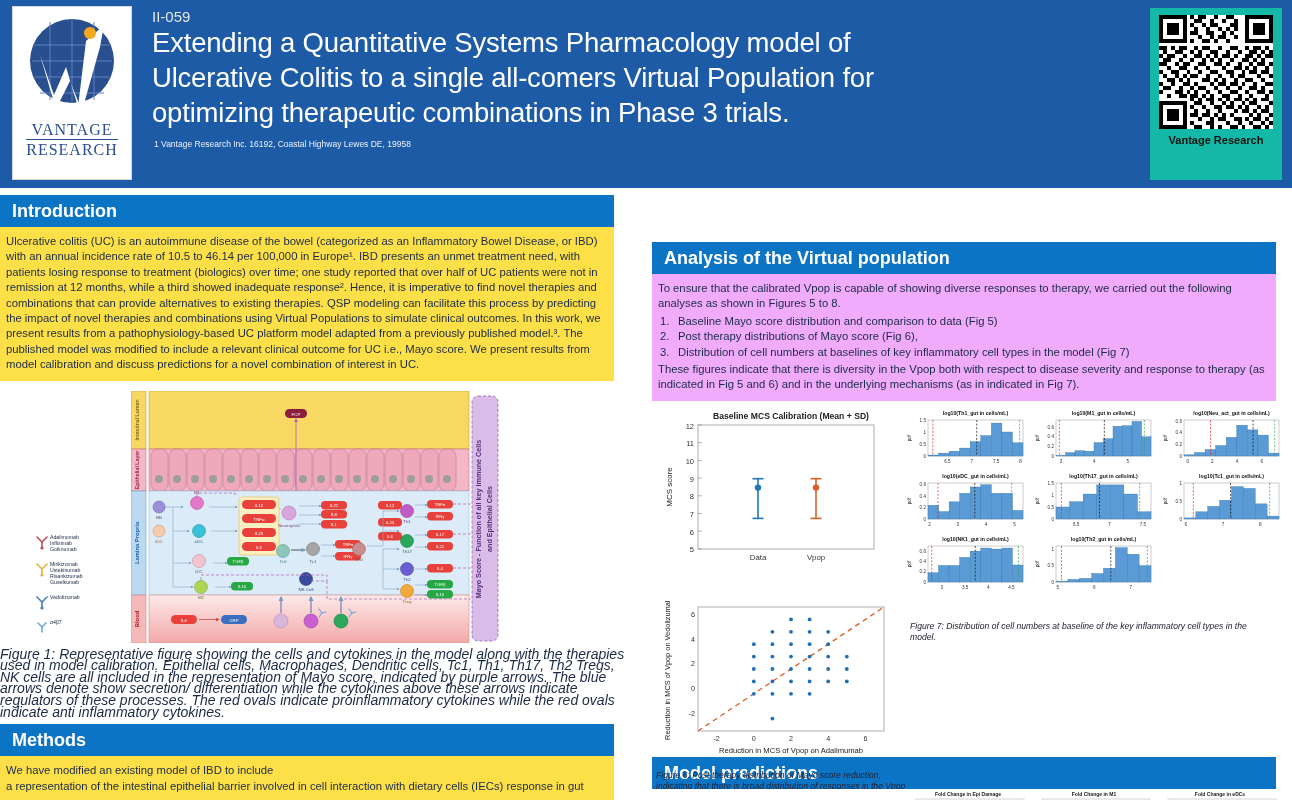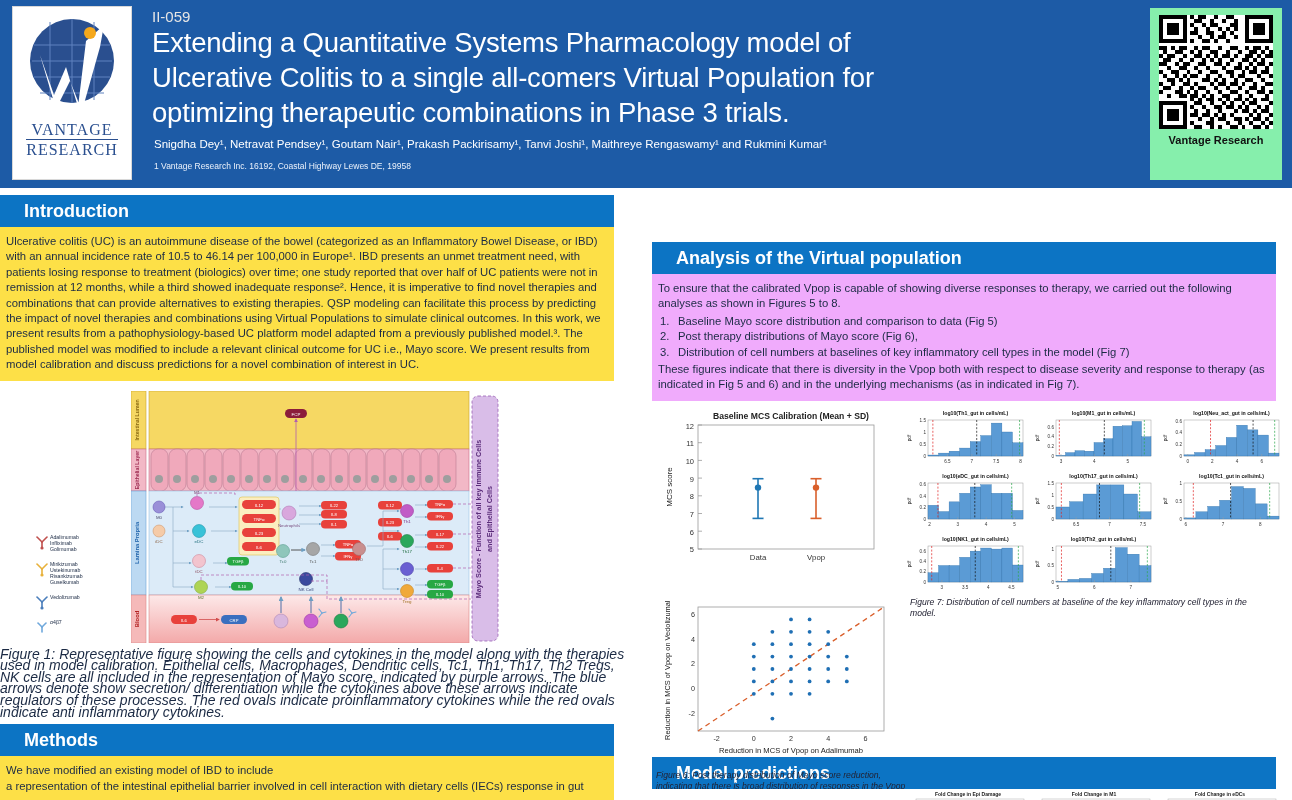--- a/index.html
+++ b/index.html
@@ -41,34 +41,34 @@
     margin:0 0 2px 2px; letter-spacing:-0.2px;
   }
   .authors {
     color:#ffffff; font-size:11.5px; line-height:14px; margin:8px 0 0 4px; font-weight:400;
   }
   .affil {
     color:#eaf1fb; font-size:8.5px; line-height:12px; margin:9px 0 0 4px;
   }
 
   .qr-box {
-    width:132px; margin:8px 10px 8px 4px; background:#86efac;
+    width:132px; margin:8px 10px 8px 4px; background:#14b8a6;
     display:flex; flex-direction:column; align-items:center; padding:7px 0 2px 0;
   }
   .qr-img { width:114px; height:114px; }
   .qr-label { font-size:11px; font-weight:bold; color:#111; margin-top:5px; }
 
   
   .col-left { position:absolute; left:0; top:195px; width:633px; }
   .col-right { position:absolute; left:652px; top:195px; width:640px; }
 
   .sec-bar {
     background:#0c74c4; color:#fff;
     font-size:18px; font-weight:bold; line-height:28px;
-    padding:2px 0 2px 24px; height:32px;
+    padding:2px 0 2px 12px; height:32px;
     box-shadow:0 1px 0 #0c74c4;
   }
   .sec-bar.narrow { width:614px; }
   .sec-bar.rnarrow { width:624px;margin-top:47px; }
   .sec-body {
     background:#fde047; padding:7px 9px 8px 6px; width:614px;
   }
   .sec-body.rbody { width:624px; background:#f0abfc; }
   .body-text {
     font-size:11.3px; line-height:15.4px; color:#1b2a44; text-align:left;
@@ -118,21 +118,20 @@
       <div class="logo-text1">VANTAGE</div>
       <div class="logo-rule"></div>
       <div class="logo-text2">RESEARCH</div>
     </div>
 
     <div class="head-main">
       <div class="poster-id">II-059</div>
       <div class="poster-title">Extending a Quantitative Systems Pharmacology model of</div>
       <div class="poster-title">Ulcerative Colitis to a single all-comers Virtual Population for</div>
       <div class="poster-title">optimizing therapeutic combinations in Phase 3 trials.</div>
-      <div class="authors">Snigdha Dey¹, Netravat Pendsey¹, Goutam Nair¹, Prakash Packirisamy¹, Tanvi Joshi¹, Maithreye Rengaswamy¹ and  Rukmini Kumar¹</div>
       <div class="affil">1 Vantage Research Inc. 16192, Coastal Highway Lewes DE, 19958</div>
     </div>
 
     <div class="qr-box">
       <svg class="qr-img" viewBox="0 0 29 29" shape-rendering="crispEdges">
         <rect width="29" height="29" fill="#fff"></rect>
         <g fill="#000">
           <rect x="0" y="0" width="7" height="1"></rect>
             <rect x="0" y="6" width="7" height="1"></rect>
           <rect x="0" y="0" width="1" height="7"></rect>
@@ -1038,21 +1037,21 @@
                 <text x="62.36538461538461" y="56" text-anchor="middle" font-size="4.6" fill="#333">6</text>
                 <path d="M62.36538461538461 49 V47" stroke="#9a9a9a" stroke-width="0.5"></path>
                 <text x="98.90384615384616" y="56" text-anchor="middle" font-size="4.6" fill="#333">7</text>
                 <path d="M98.90384615384616 49 V47" stroke="#9a9a9a" stroke-width="0.5"></path>
                 <text x="22" y="50.6" text-anchor="end" font-size="4.6" fill="#333">0</text>
                 <text x="22" y="34.23636363636364" text-anchor="end" font-size="4.6" fill="#333">0.5</text>
                 <text x="22" y="17.872727272727275" text-anchor="end" font-size="4.6" fill="#333">1</text>
                 <text transform="translate(7,31) rotate(-90)" text-anchor="middle" font-size="4.8" fill="#222">pdf</text>
               </svg></div>
           </div>
-        <div class="mini-cap" style="padding-left:6px;padding-right:30px;">Figure 7:  Distribution of cell numbers at baseline of the key inflammatory cell types in the model.</div>
+        <div class="mini-cap" style="padding-left:6px;padding-right:30px;margin-top:24px;">Figure 7:  Distribution of cell numbers at baseline of the key inflammatory cell types in the model.</div>
       </div>
     </div>
 
     <div class="sec-bar rnarrow" style="margin-top:-8px;">Model predictions</div>
 
     <div style="position:relative;width:640px;height:34px;background:#fff;">
       <div style="position:absolute;left:8px;top:10px;font-size:15px;font-weight:normal;color:#1b2a44;">Predictions - Combo vs Mono</div>
       <div style="position:absolute;left:2px;top:27px;font-size:7.5px;color:#333;">100</div>
       <div style="position:absolute;left:22px;top:31px;width:190px;height:1px;background:#aaa;"></div>
 

